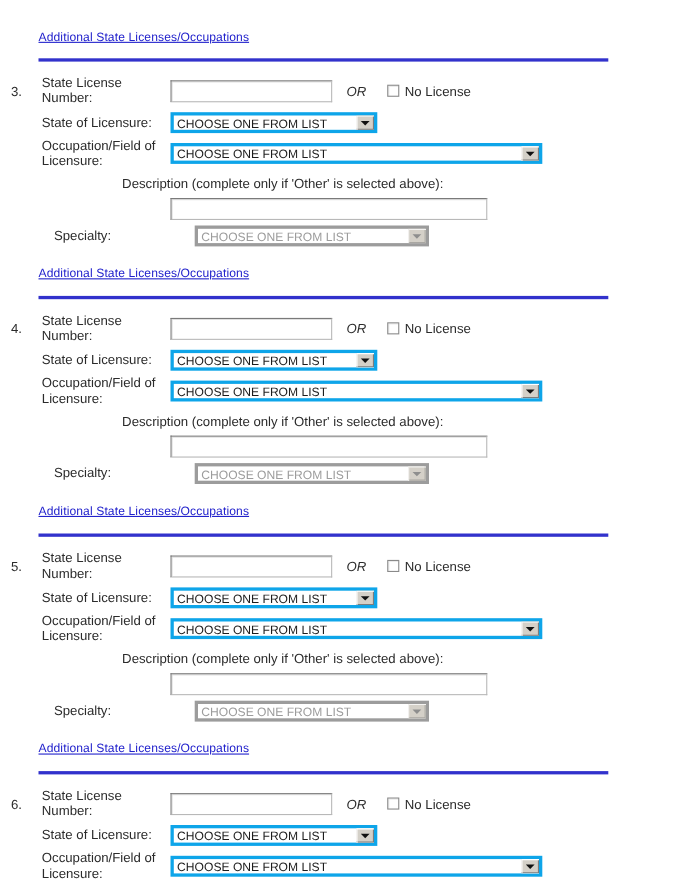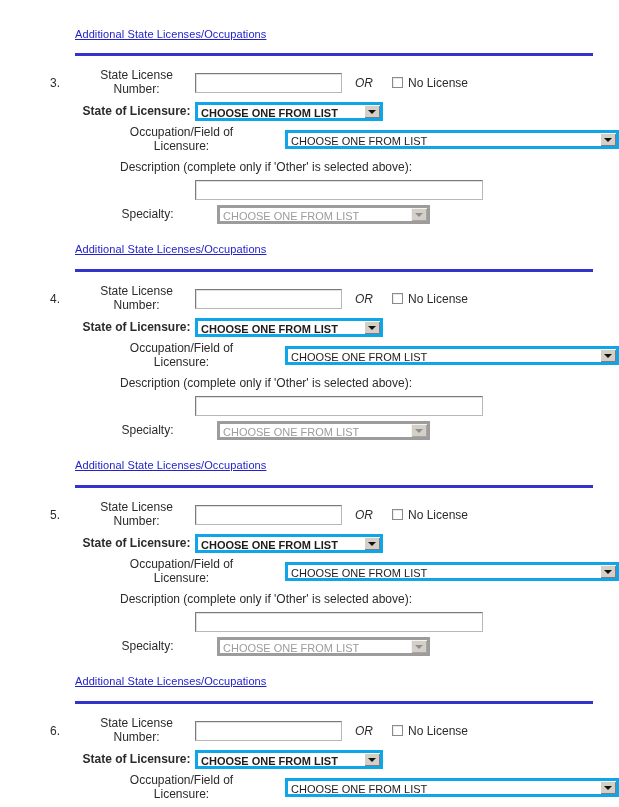--- a/index.html
+++ b/index.html
@@ -11,21 +11,21 @@
   * { box-sizing: border-box; }
   html, body { margin: 0; padding: 0; }
   body {
     width: 619px;
     height: 807px;
     overflow: hidden;
     background: #ffffff;
     font-family: "Liberation Sans", "DejaVu Sans", sans-serif;
     color: var(--label-color);
   }
-  .page { padding-top: 24px; padding-left: 40px; }
+  .page { padding-top: 24px; }
 
   
   .link-row { margin-left: 35px; }
   a.addlink {
     color: var(--link-color);
     font-size: 11px;
     text-decoration: underline;
     cursor: pointer;
     letter-spacing: 0.1px;
   }
@@ -44,28 +44,27 @@
     flex: 0 0 28px;
     font-size: 12px;
     color: var(--label-color);
   }
   .labelcell {
     width: 117px;
     flex: 0 0 117px;
     font-size: 12px;
     line-height: 13.5px;
     color: var(--label-color);
-    text-align: center;
   }
   .row-license { margin-top: 13px; }
-  .row-state { margin-top: 6px; font-weight: bold; }
-  .row-occ { margin-top: 5px; gap: 45px; }
+  .row-state { margin-top: 6px; }
+  .row-occ { margin-top: 5px; }
   .row-spec { margin-top: 5px; gap: 11px; }
   .desc-label-row {
-    margin-left: 80px;
+    margin-left: 111px;
     margin-top: 7px;
     font-size: 12px;
     color: var(--label-color);
   }
   .desc-input-row { margin-left: 155px; margin-top: 6px; }
   .section-link-row { margin-top: 15px; }
   .section-divider { margin-top: 12px; }
 
   
   input.textfield {

